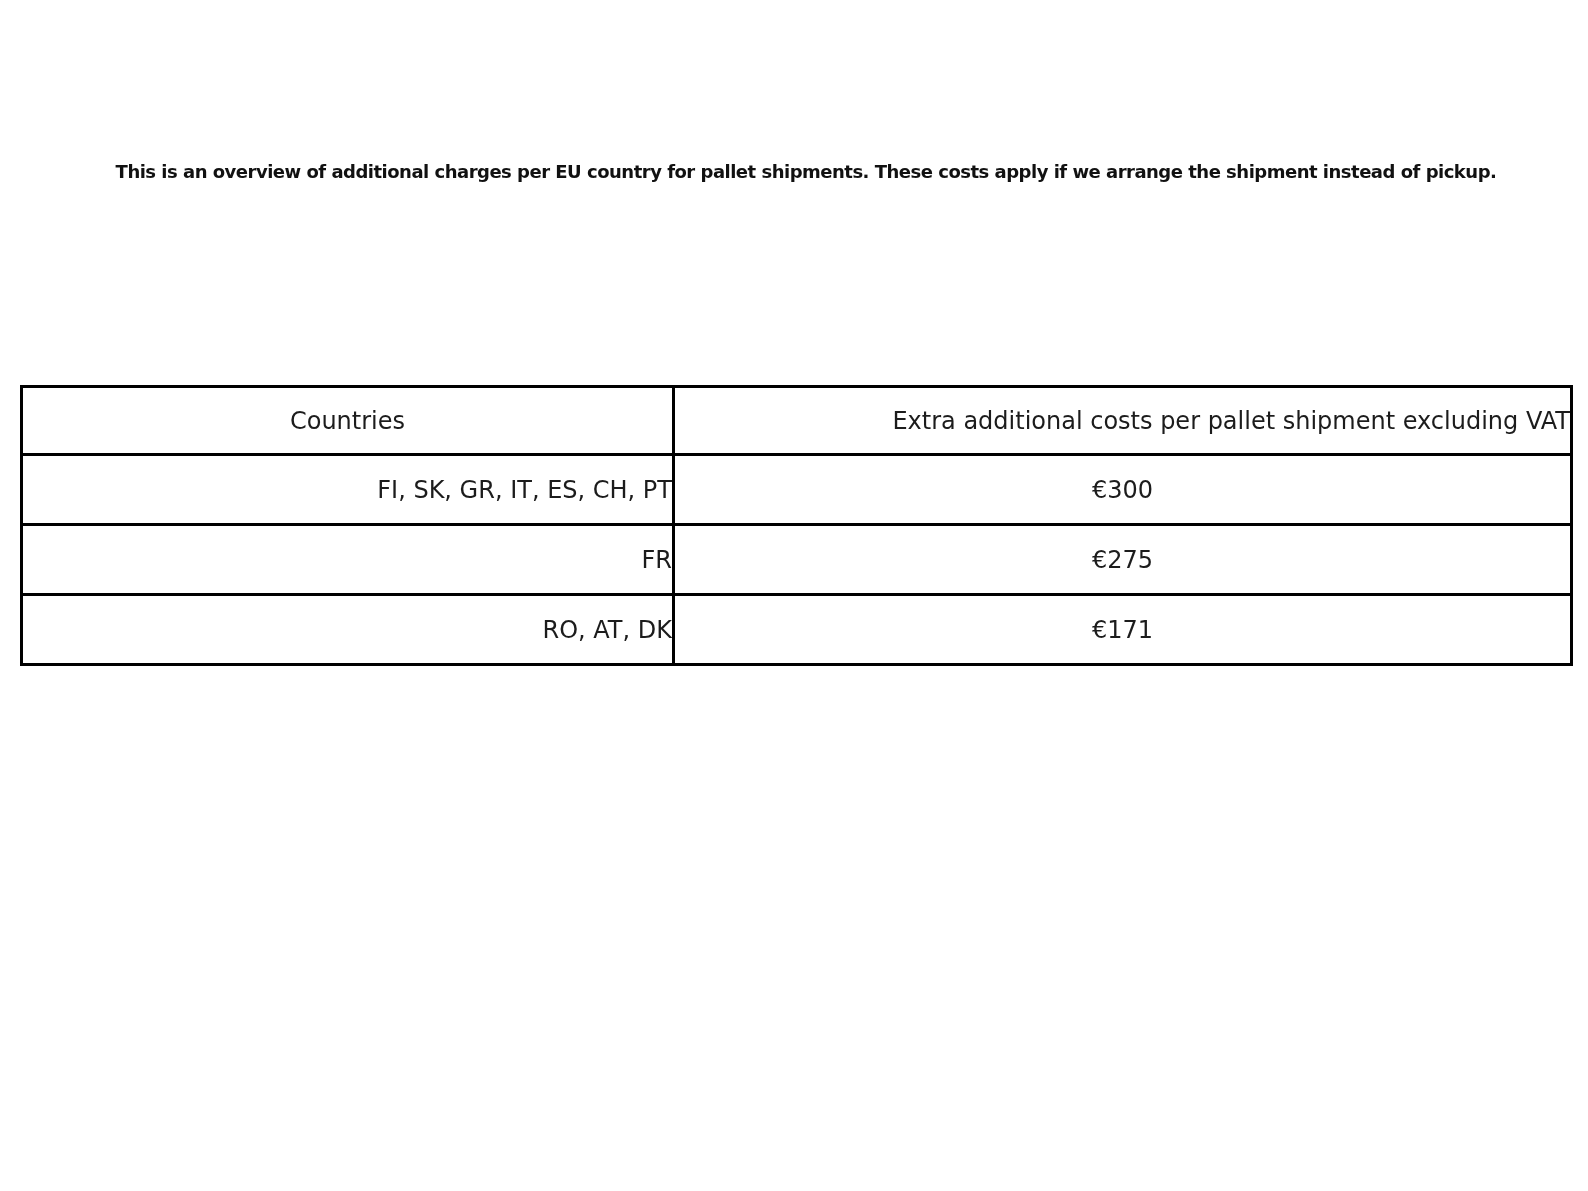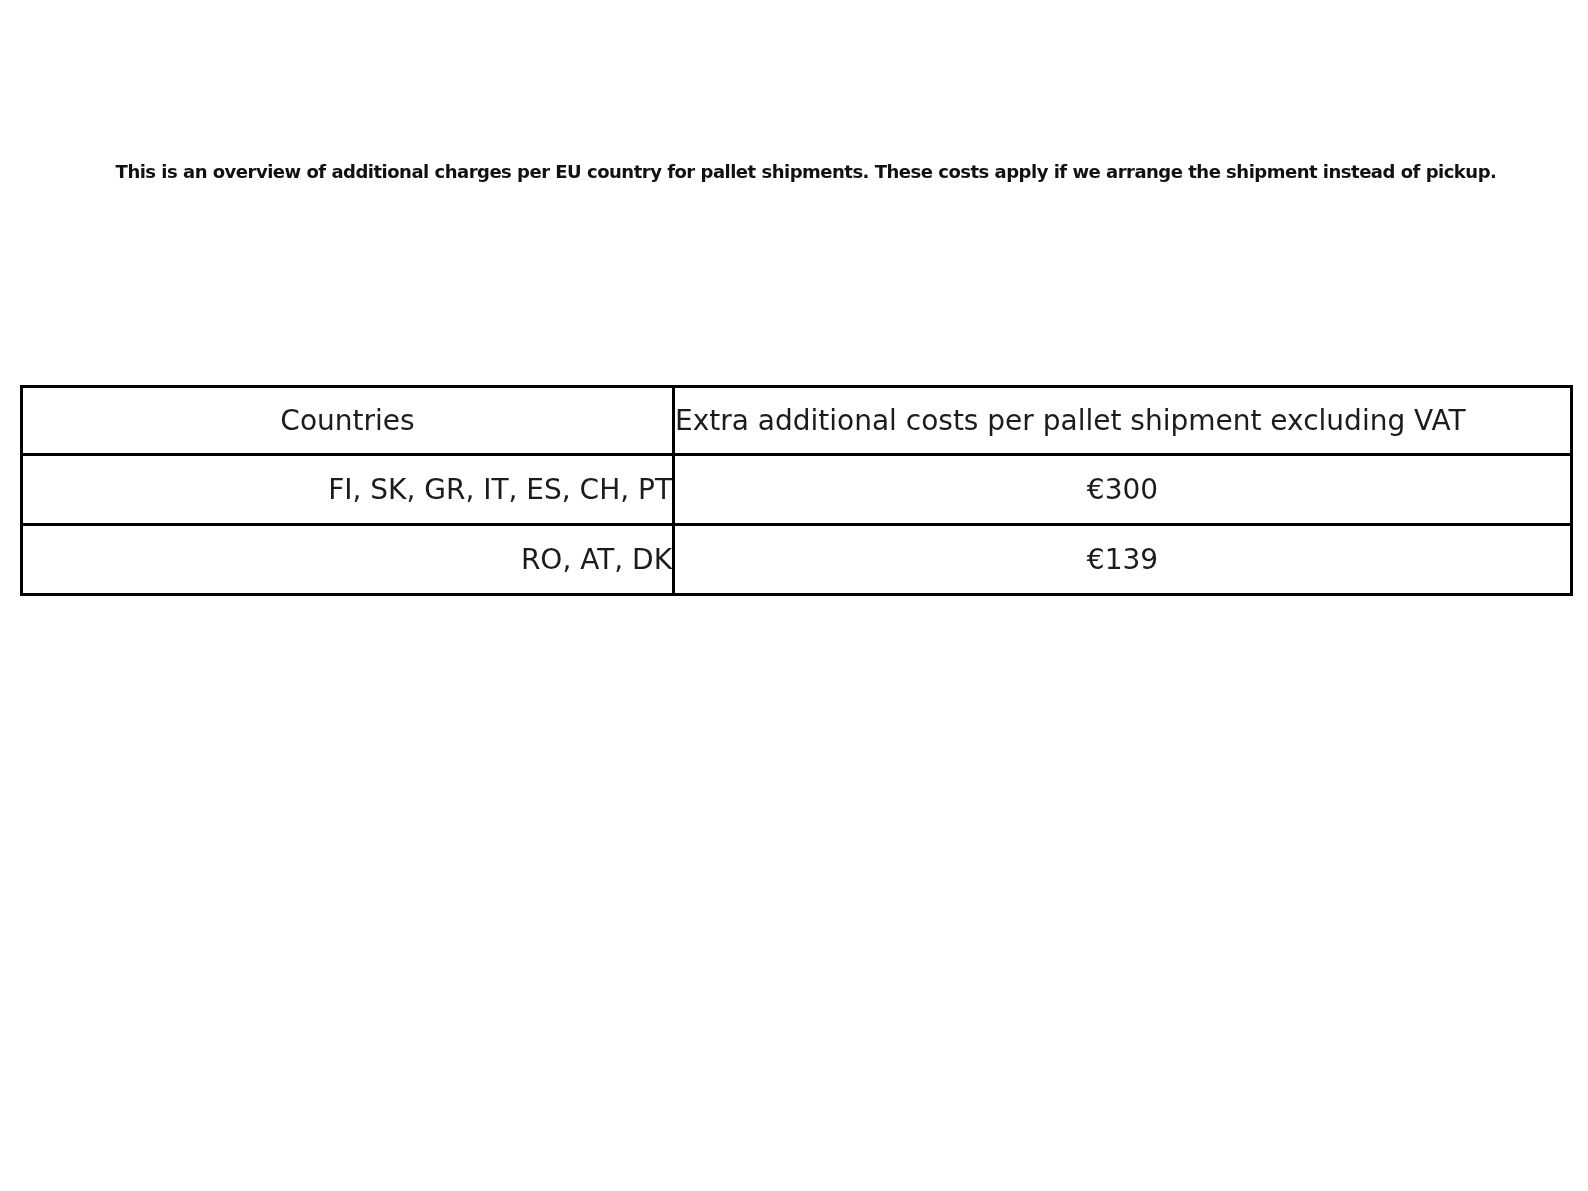--- a/index.html
+++ b/index.html
@@ -37,33 +37,33 @@
     top: 385px;
     width: 1550px;
     border-collapse: collapse;
     table-layout: fixed;
   }
   .col-countries { width: 652px; }
   .col-cost { width: 898px; }
   table.charges th,
   table.charges td {
     border: 3px solid #000000;
-    font-size: 28px;
+    font-size: 24px;
     font-weight: normal;
     color: #1c1c1c;
     vertical-align: middle;
     white-space: nowrap;
     overflow: hidden;
     padding: 0;
     background: #ffffff;
   }
   tr.header-row { height: 68px; }
   tr.body-row { height: 70px; }
   th.countries-header { text-align: center; }
-  th.cost-header { text-align: left; padding-left: 16px; }
+  th.cost-header { text-align: right; padding-left: 16px; }
   td.countries-cell { text-align: right; padding-left: 62px; }
   td.cost-cell { text-align: center; padding-left: 84px; }
 </style>
 </head>
 <body>
 
 <div class="page">
 
   <div class="note">This is an overview of additional charges per EU country for pallet shipments. These costs apply if we arrange the shipment instead of pickup.</div>
 
@@ -77,19 +77,23 @@
         <th class="countries-header">Countries</th>
         <th class="cost-header">Extra additional costs per pallet shipment excluding VAT</th>
       </tr>
     </thead>
     <tbody>
       <tr class="body-row">
         <td class="countries-cell">FI, SK, GR, IT, ES, CH, PT</td>
         <td class="cost-cell">€300</td>
       </tr>
       <tr class="body-row">
+        <td class="countries-cell">FR</td>
+        <td class="cost-cell">€275</td>
+      </tr>
+      <tr class="body-row">
         <td class="countries-cell">RO, AT, DK</td>
-        <td class="cost-cell">€139</td>
+        <td class="cost-cell">€171</td>
       </tr>
     </tbody>
   </table>
 
 </div>
 
 </body></html>

